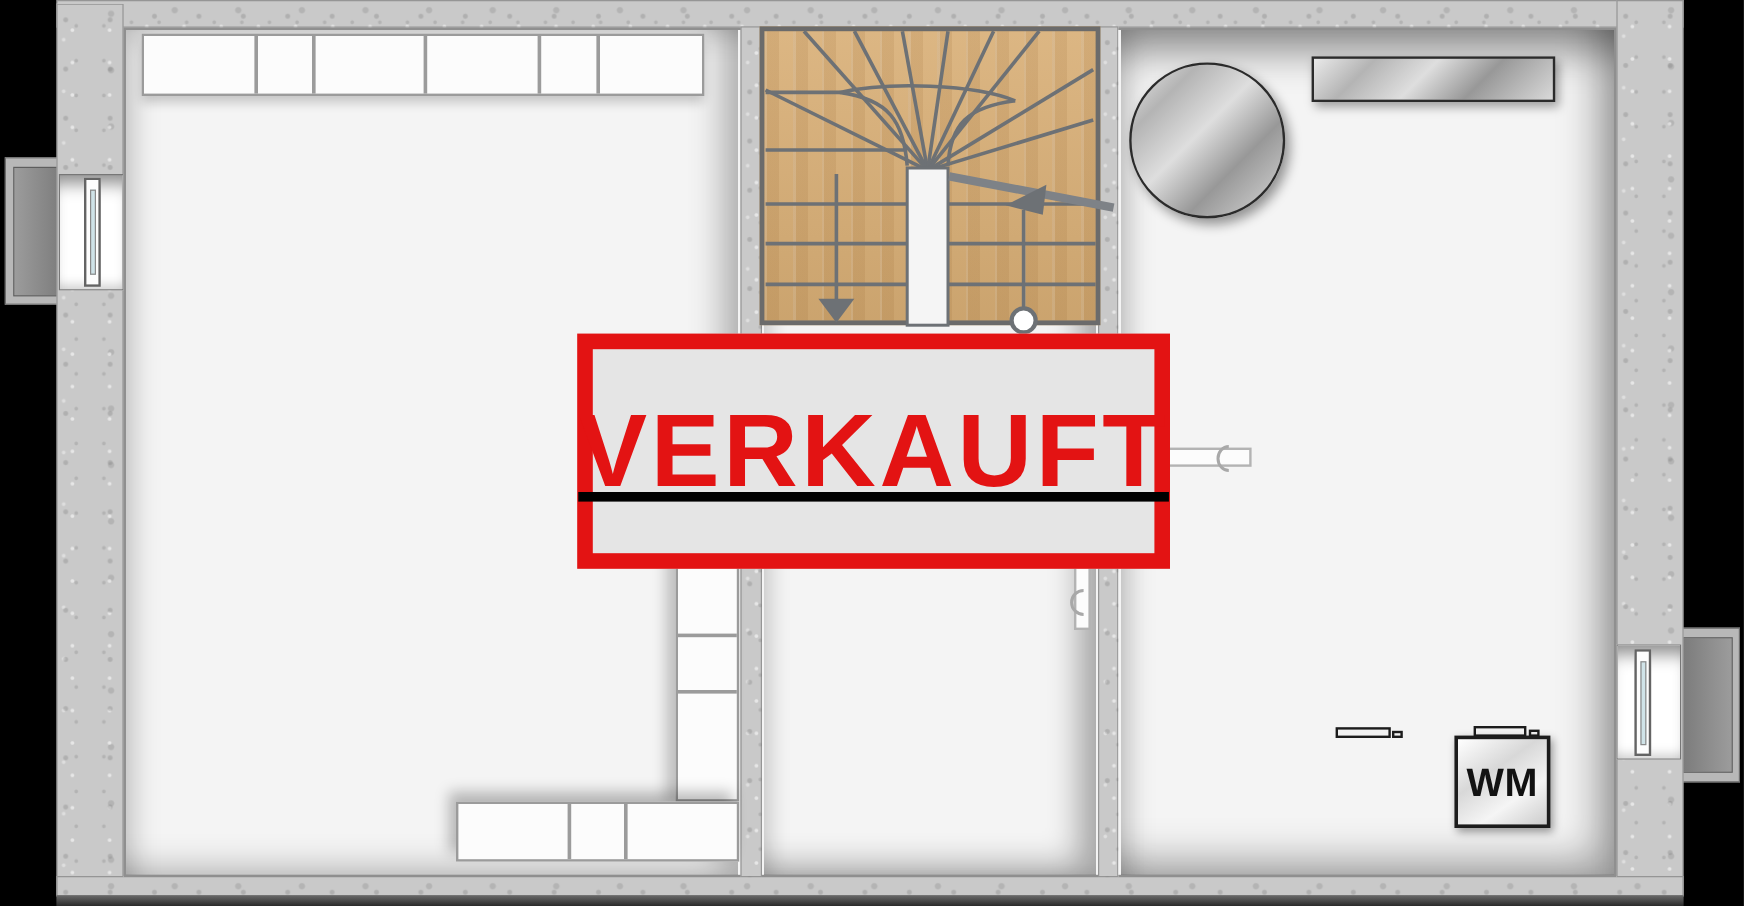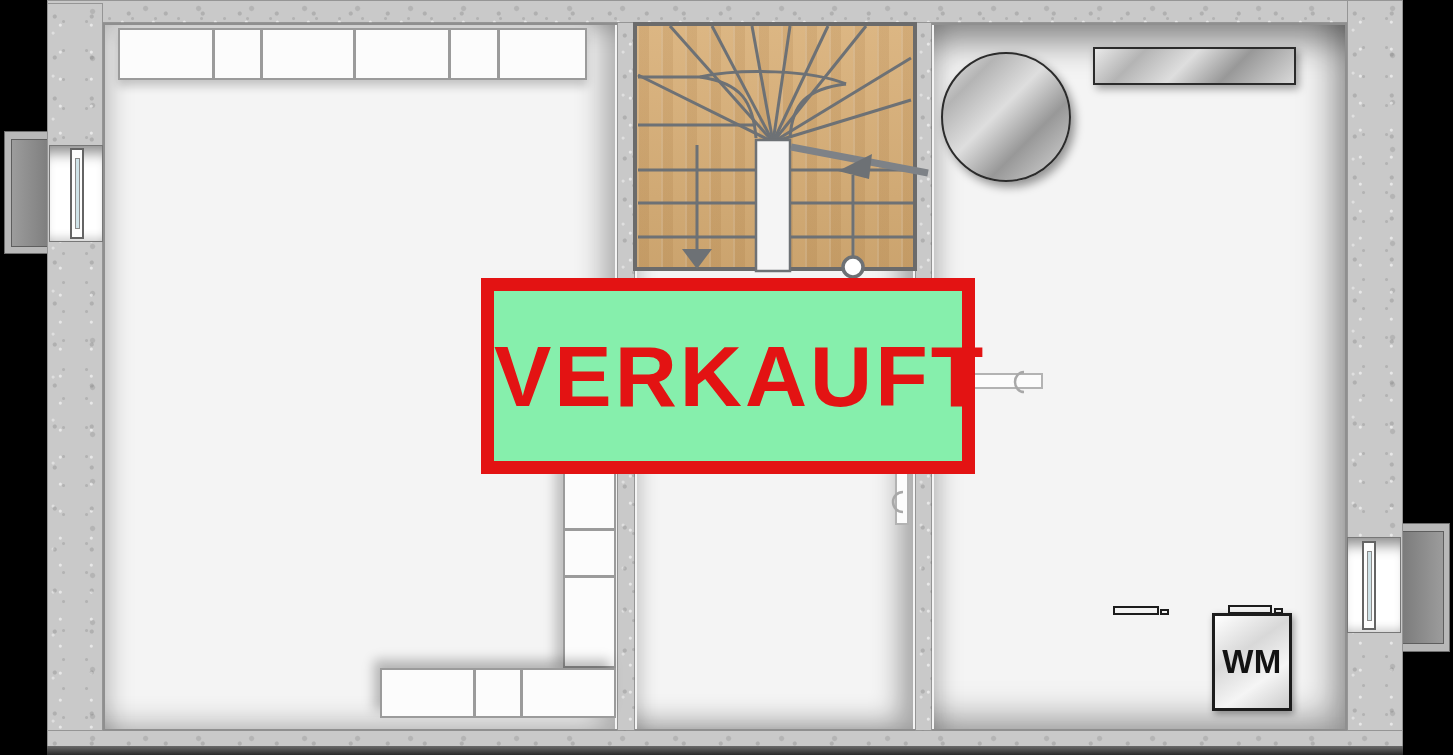--- a/index.html
+++ b/index.html
@@ -68,22 +68,22 @@
 
   
   .appliance{border:3px solid #1c1c1c;
     background:linear-gradient(145deg,#ffffff 0%,#d8d8d8 38%,#f5f5f5 68%,#cccccc 100%);
     display:flex;align-items:center;justify-content:center;
     font-weight:600;font-size:33px;color:#121212;letter-spacing:.5px;
     box-shadow:2px 3px 7px rgba(0,0,0,.38);}
   .appliance-tab{background:#f2f2f2;border:2px solid #1c1c1c;}
 
   
-  .stamp{border:13px solid #e31313;background:#86efac;z-index:50;
-         display:flex;align-items:center;justify-content:flex-start;}
+  .stamp{border:13px solid #e31313;background:#e5e5e5;z-index:50;
+         display:flex;align-items:center;justify-content:center;text-decoration:underline;}
   .stamp-text{color:#e31313;font-weight:bold;font-size:86px;letter-spacing:3px;
               font-family:"Liberation Sans",sans-serif;line-height:1;}
 
   .svg-overlay{position:absolute;left:0;top:0;z-index:20;pointer-events:none;}
   .z5{z-index:5}.z10{z-index:10}.z12{z-index:12}
   .strip{background:linear-gradient(180deg,#6a6a6a,#2a2a2a);}
 </style>
 </head>
 <body>
 
@@ -137,21 +137,21 @@
   </div>
 
   <div class="abs metal round z10" style="left:941px;top:52px;width:130px;height:130px;"></div>
   <div class="abs metal bar z10" style="left:1093px;top:47px;width:203px;height:38px;"></div>
 
   <div class="abs appliance-tab z10" style="left:1113px;top:606px;width:46px;height:9px;"></div>
   <div class="abs appliance-tab z10" style="left:1160px;top:609px;width:9px;height:6px;"></div>
 
   <div class="abs appliance-tab z10" style="left:1228px;top:605px;width:44px;height:9px;"></div>
   <div class="abs appliance-tab z10" style="left:1274px;top:608px;width:9px;height:6px;"></div>
-  <div class="abs appliance z12" style="left:1212px;top:613px;width:80px;height:98px;">
+  <div class="abs appliance z12" style="left:1212px;top:613px;width:80px;height:77px;">
     <span>WM</span>
   </div>
 
   <svg class="svg-overlay" width="1453" height="755" viewBox="0 0 1453 755">
     <g stroke="#6d7175" stroke-width="3" fill="none">
 
       <path d="M638,125 H756"></path>
         <path d="M638,170 H756"></path>
       <path d="M638,203 H756"></path>
         <path d="M638,237 H756"></path>

